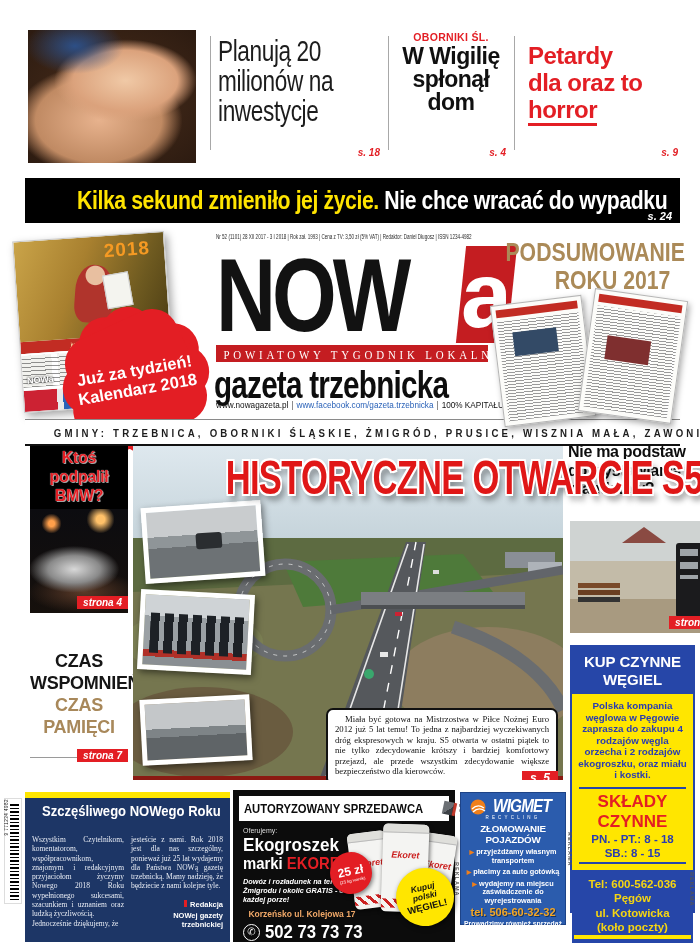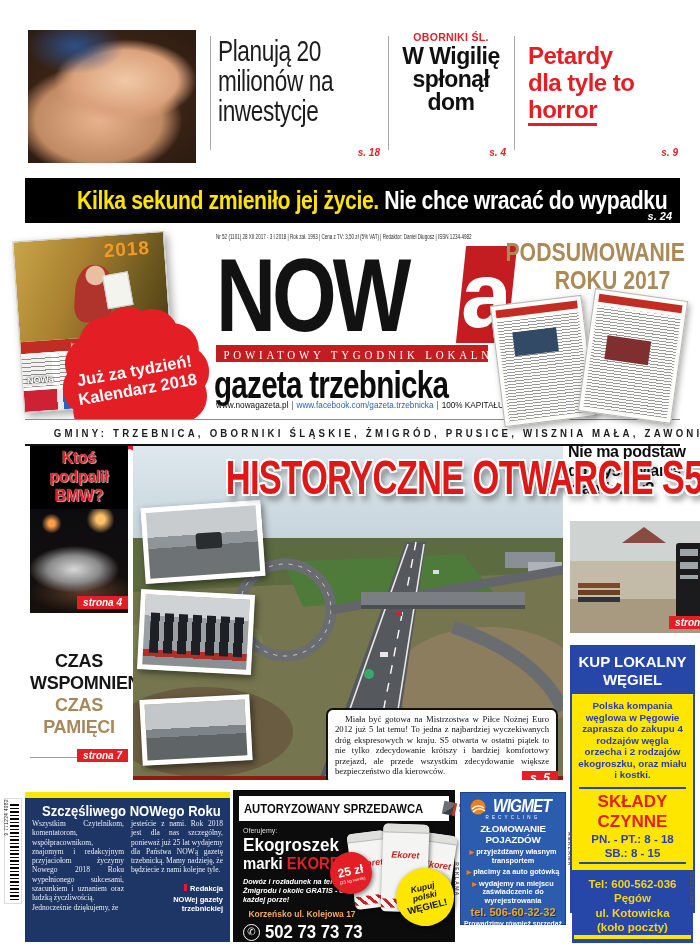--- a/index.html
+++ b/index.html
@@ -153,21 +153,21 @@
 
   
   .barcode { left:4px; top:798px; width:18px; height:106px; background:#fff; border:1px solid #ddd; }
   .barcode .bars { position:absolute; left:5px; top:3px; right:2px; bottom:3px;
     background:repeating-linear-gradient(0deg, #000 0 1.5px, #fff 1.5px 3.5px); }
   .barcode .num { position:absolute; left:-1px; top:0; font-size:4.5px; color:#111; writing-mode:vertical-rl; transform:rotate(180deg); letter-spacing:.5px; }
 
   .wishes { left:25px; top:792px; width:205px; height:150px; background:#1d3666; border-top:6px solid #ffe600; padding:5px 7px 5px; }
   .wishes-title { color:#fff; text-align:center; font-size:14.5px; font-weight:800; }
   .wishes-title span { display:inline-block; transform:scaleX(.9); white-space:nowrap; }
-  .wishes-cols { display:flex; gap:7px; margin-top:0; }
+  .wishes-cols { display:flex; gap:7px; margin-top:16px; }
   .wishes-col { flex:1; font-family:"Liberation Serif", serif; font-size:7.5px; line-height:9.3px; color:#e8ecf4; text-align:justify; white-space:pre-line; }
   .sig { text-align:right; margin-top:2px; }
   .sig .mark { display:inline-block; width:3px; height:7px; background:#e31e24; margin-right:3px; }
   .sig .s1 { color:#fff; font-family:"Liberation Sans",sans-serif; font-size:7.5px; font-weight:800; }
   .sig2 { text-align:right; color:#fff; font-family:"Liberation Sans",sans-serif; font-size:7.5px; font-weight:800; }
 
   .ekoret { left:233px; top:790px; width:222px; height:152px; background:#0c0c0c; }
   .ek-hd { position:absolute; left:6px; top:6px; right:6px; height:25px; background:#fff; display:flex; align-items:center; padding:0 5px; }
   .ek-hd .t { font-size:12.5px; font-weight:900; color:#0c0c0c; display:inline-block; transform:scaleX(.9); transform-origin:0 50%; white-space:nowrap; }
   .pgg { margin-left:auto; display:flex; align-items:center; gap:3px; }
@@ -231,21 +231,21 @@
   <div class="abs teaser t2" style="left:394px; top:31px; width:114px; height:127px;">
     <div class="kicker">OBORNIKI ŚL.</div>
     <div class="t2-line">W Wigilię</div>
     <div class="t2-line">spłonął</div>
     <div class="t2-line">dom</div>
     <div class="page-ref">s. 4</div>
   </div>
 
   <div class="abs teaser t3" style="left:528px; top:42px; width:152px; height:116px;">
     <div class="t3-line">Petardy</div>
-    <div class="t3-line">dla tyle to</div>
+    <div class="t3-line">dla oraz to</div>
     <div class="t3-line t3-underline">horror</div>
     <div class="page-ref">s. 9</div>
   </div>
 
   <div class="abs banner">
     <div class="banner-text"><span class="cx" style="--sx:.88">
       <span class="hl">Kilka sekund zmieniło jej życie.</span><span class="rest"> Nie chce wracać do wypadku</span>
     </span></div>
     <div class="page-ref">s. 24</div>
   </div>
@@ -378,21 +378,21 @@
         <i></i>
         <i></i>
         <i style="height:4px"></i>
       </div>
     <div class="bench"></div>
     <div class="page-badge">strona 6</div>
   </div>
 
   <div class="abs coal-ad">
     <div class="coal-hd">
-      <div>KUP LOKALNY</div>
+      <div>KUP CZYNNE</div>
       <div>WĘGIEL</div>
     </div>
     <div class="coal-body">Polska kompania węglowa w Pęgowie zaprasza do zakupu 4 rodzajów węgla orzecha i 2 rodzajów ekogroszku, oraz miału i kostki.</div>
     <div class="coal-hr"></div>
     <div class="coal-open">SKŁADY CZYNNE</div>
     <div class="coal-hours">
       <div>PN. - PT.: 8 - 18</div>
       <div>SB.: 8 - 15</div>
     </div>
     <div class="coal-hr"></div>

